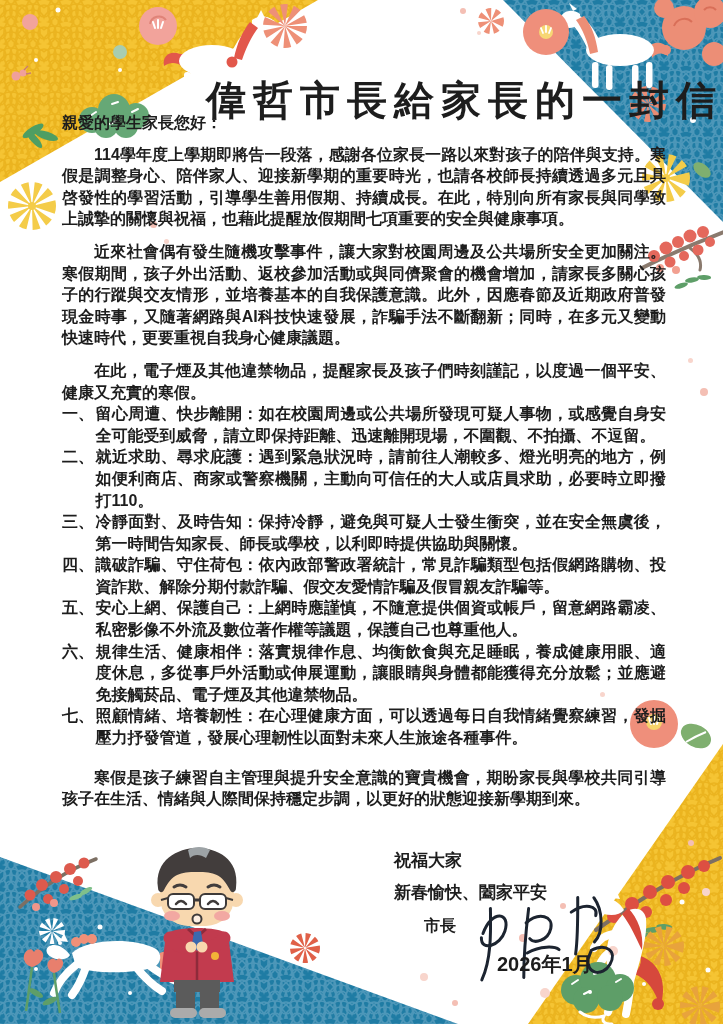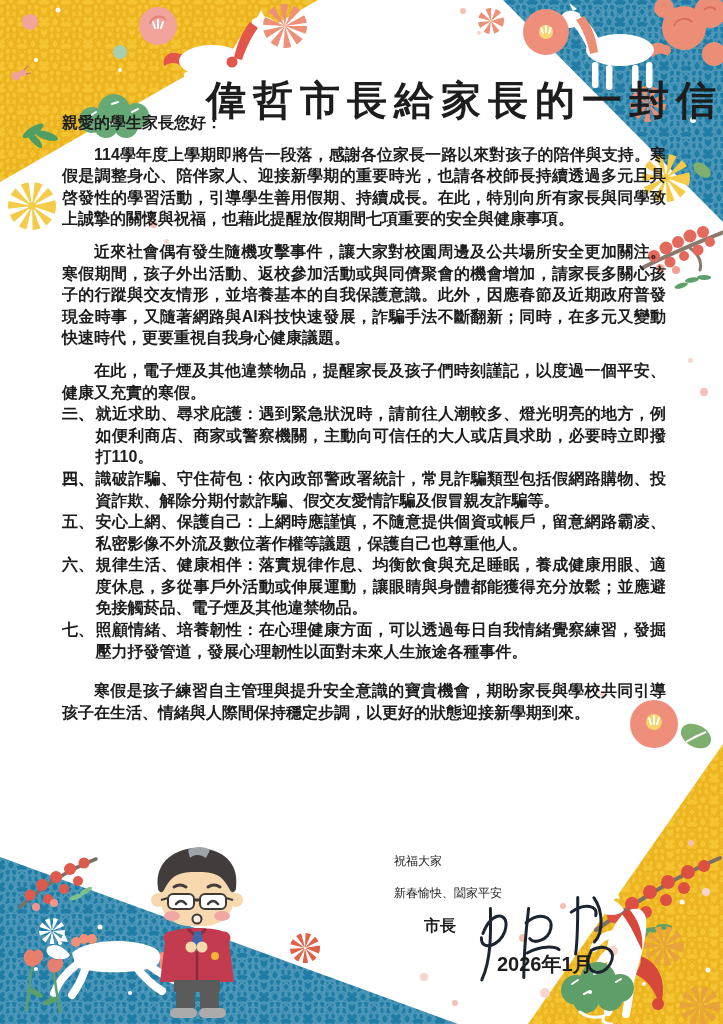--- a/index.html
+++ b/index.html
@@ -25,21 +25,21 @@
   }
   .greeting{margin:0 0 10px 0;}
   .para{margin:4px 0 11px 0;text-indent:2em;}
   .para.tight{margin-bottom:0;}
   .list{margin:0;}
   .item{position:relative;padding-left:2.1em;}
   .item .marker{position:absolute;left:0;top:0;}
   .closing{margin:18px 0 0 0;text-indent:2em;}
   .blessing{
     position:absolute;left:394px;top:845px;
-    font-size:12px;font-weight:400;line-height:32px;
+    font-size:17px;font-weight:700;line-height:32px;
   }
   .sign-row{position:absolute;left:424px;top:916px;}
   .signer-role{font-size:16px;font-weight:800;}
   .sig-svg{position:absolute;left:46px;top:-24px;transform:rotate(-6deg);}
   .date-line{position:absolute;left:497px;top:951px;font-size:20px;font-weight:800;}
   .dot{position:absolute;border-radius:50%;background:#F4BFB4;}
   .dot.pale{background:#F8D5CC;}
 </style>
 </head>
 <body>
@@ -429,27 +429,29 @@
   <h1 class="page-title">偉哲市長給家長的一封信</h1>
 
   <div class="content">
     <p class="greeting">親愛的學生家長您好：</p>
     <p class="para">114學年度上學期即將告一段落，感謝各位家長一路以來對孩子的陪伴與支持。寒假是調整身心、陪伴家人、迎接新學期的重要時光，也請各校師長持續透過多元且具啓發性的學習活動，引導學生善用假期、持續成長。在此，特別向所有家長與同學致上誠摯的關懷與祝福，也藉此提醒放假期間七項重要的安全與健康事項。</p>
     <p class="para">近來社會偶有發生隨機攻擊事件，讓大家對校園周邊及公共場所安全更加關注。寒假期間，孩子外出活動、返校參加活動或與同儕聚會的機會增加，請家長多關心孩子的行蹤與交友情形，並培養基本的自我保護意識。此外，因應春節及近期政府普發現金時事，又隨著網路與AI科技快速發展，詐騙手法不斷翻新；同時，在多元又變動快速時代，更要重視自我身心健康議題。</p>
     <p class="para tight">在此，電子煙及其他違禁物品，提醒家長及孩子們時刻謹記，以度過一個平安、健康又充實的寒假。</p>
     <div class="list">
       <div class="item">
         <span class="marker">一、</span>
+        <span>留心周遭、快步離開：如在校園周邊或公共場所發現可疑人事物，或感覺自身安全可能受到威脅，請立即保持距離、迅速離開現場，不圍觀、不拍攝、不逗留。</span>
       </div>
       <div class="item">
         <span class="marker">二、</span>
         <span>就近求助、尋求庇護：遇到緊急狀況時，請前往人潮較多、燈光明亮的地方，例如便利商店、商家或警察機關，主動向可信任的大人或店員求助，必要時立即撥打110。</span>
       </div>
       <div class="item">
         <span class="marker">三、</span>
+        <span>冷靜面對、及時告知：保持冷靜，避免與可疑人士發生衝突，並在安全無虞後，第一時間告知家長、師長或學校，以利即時提供協助與關懷。</span>
       </div>
       <div class="item">
         <span class="marker">四、</span>
         <span>識破詐騙、守住荷包：依內政部警政署統計，常見詐騙類型包括假網路購物、投資詐欺、解除分期付款詐騙、假交友愛情詐騙及假冒親友詐騙等。</span>
       </div>
       <div class="item">
         <span class="marker">五、</span>
         <span>安心上網、保護自己：上網時應謹慎，不隨意提供個資或帳戶，留意網路霸凌、私密影像不外流及數位著作權等議題，保護自己也尊重他人。</span>
       </div>
       <div class="item">

